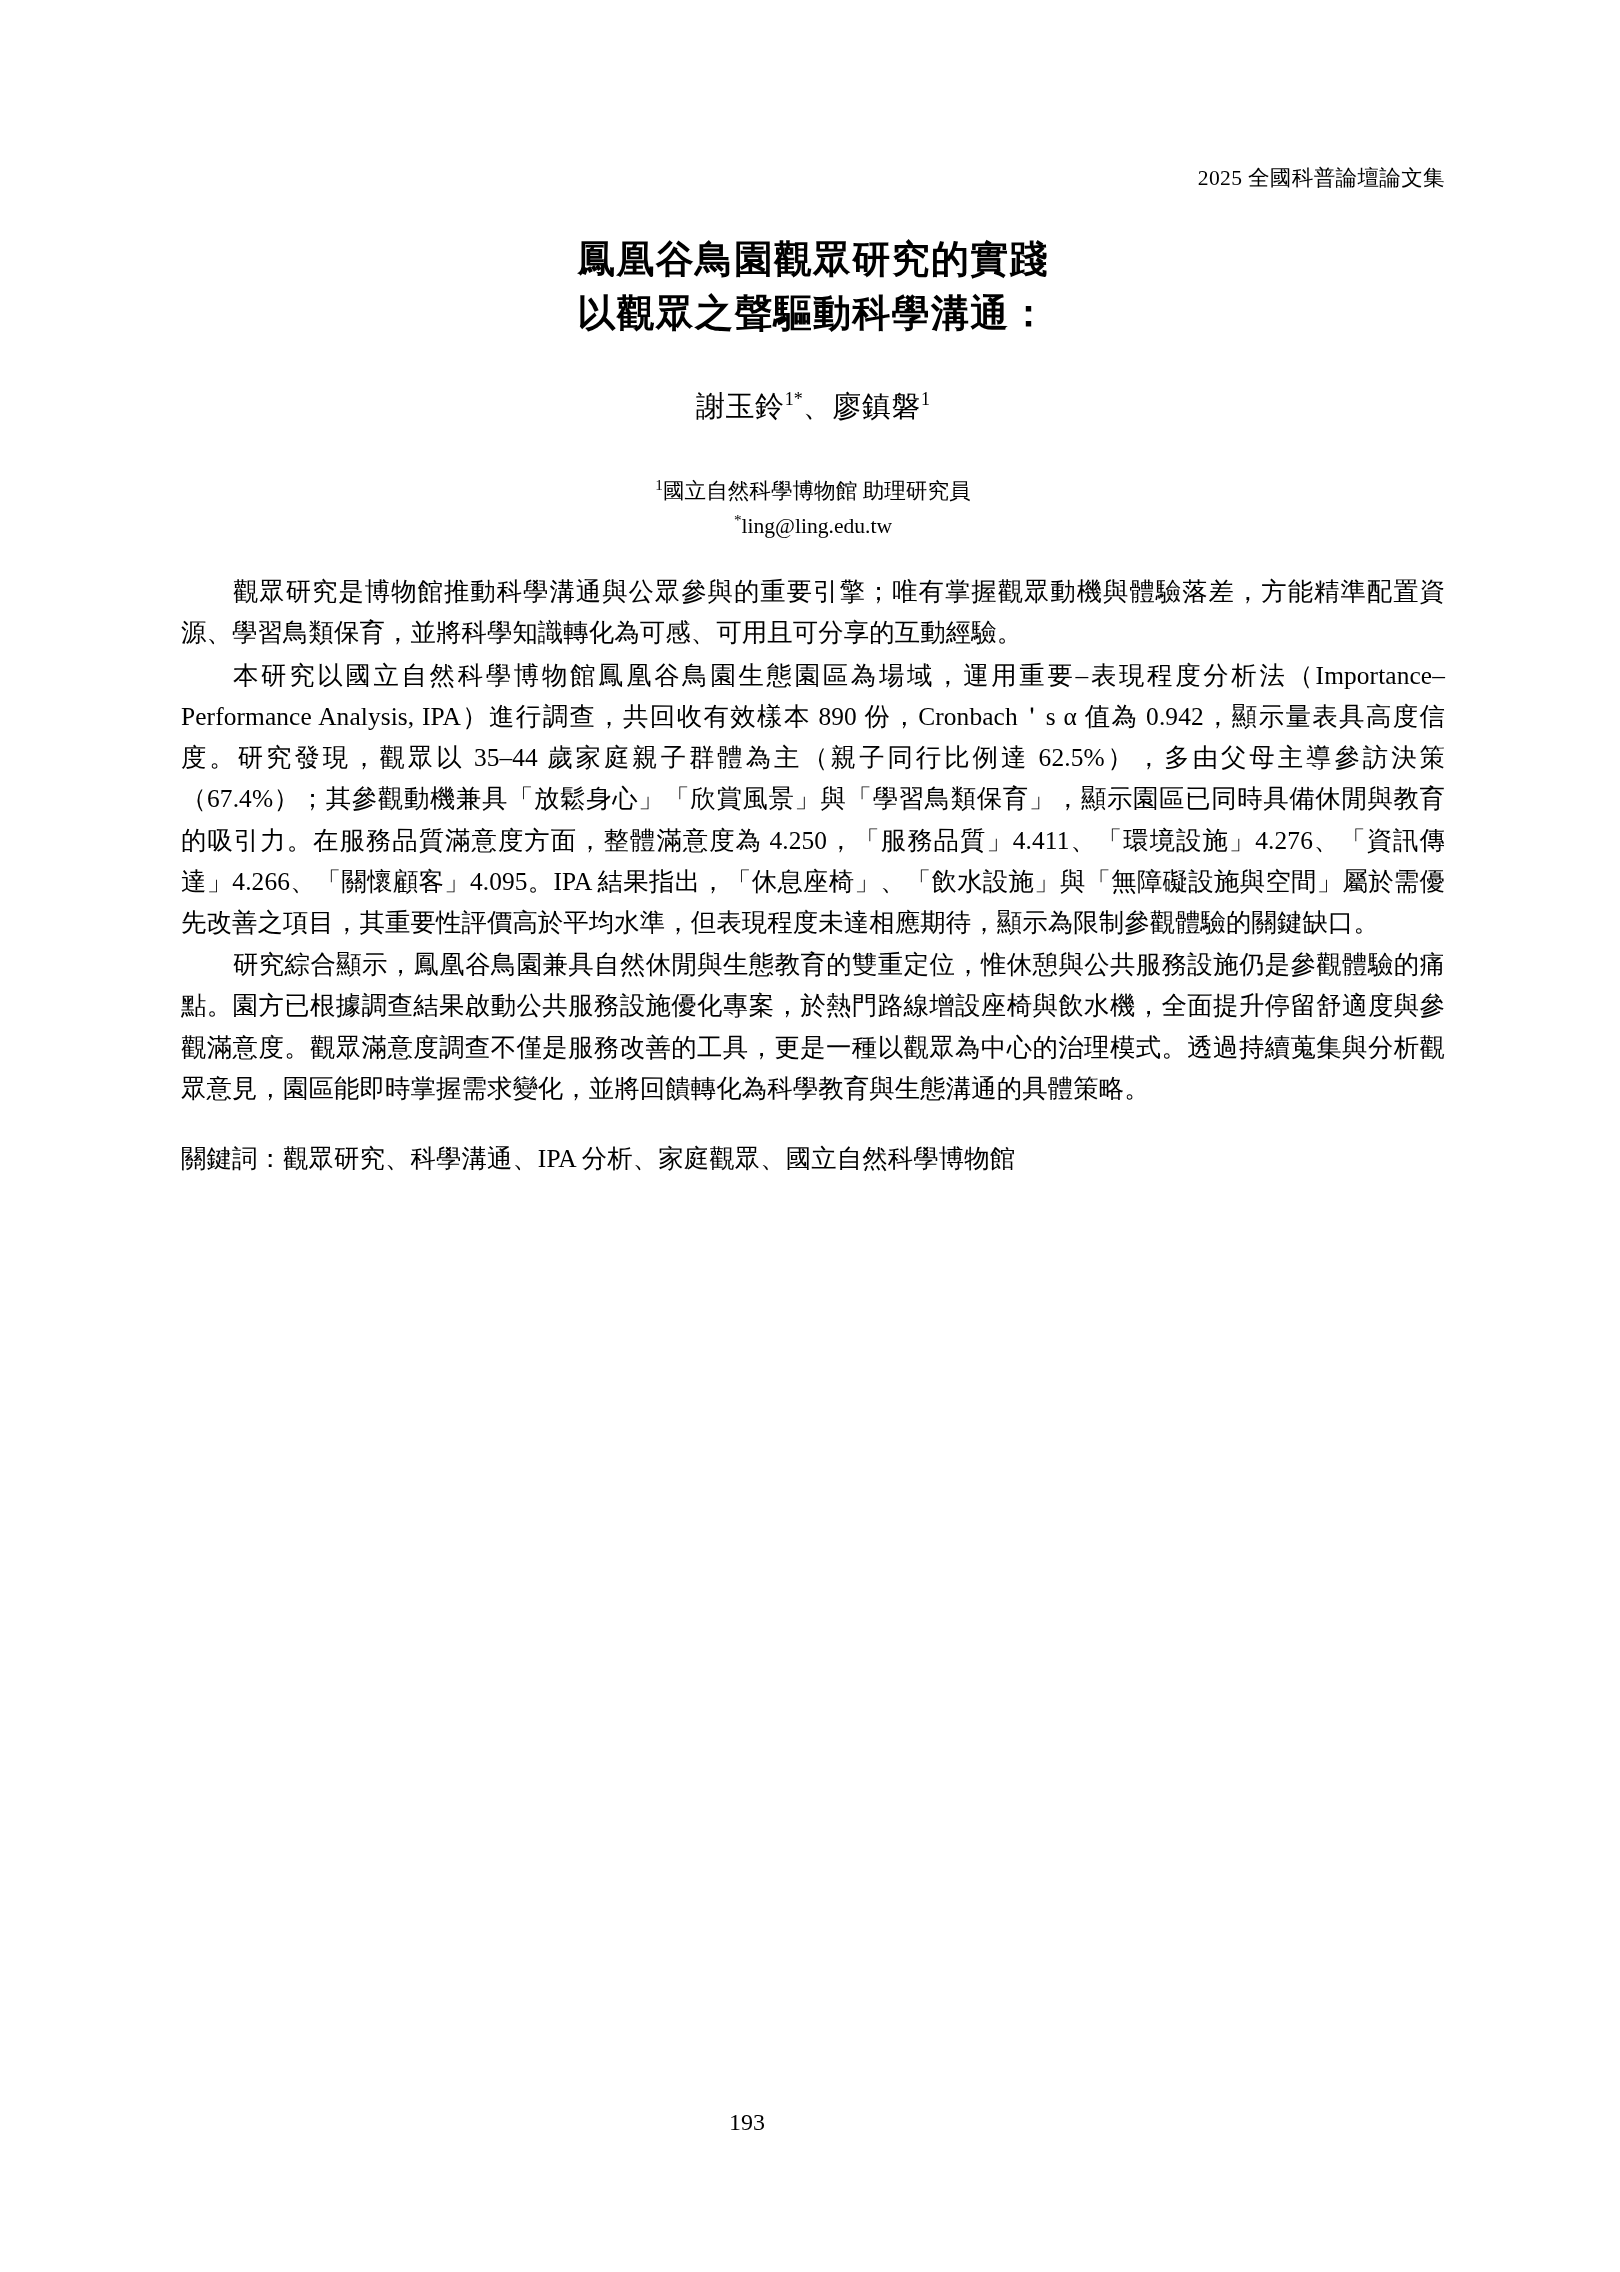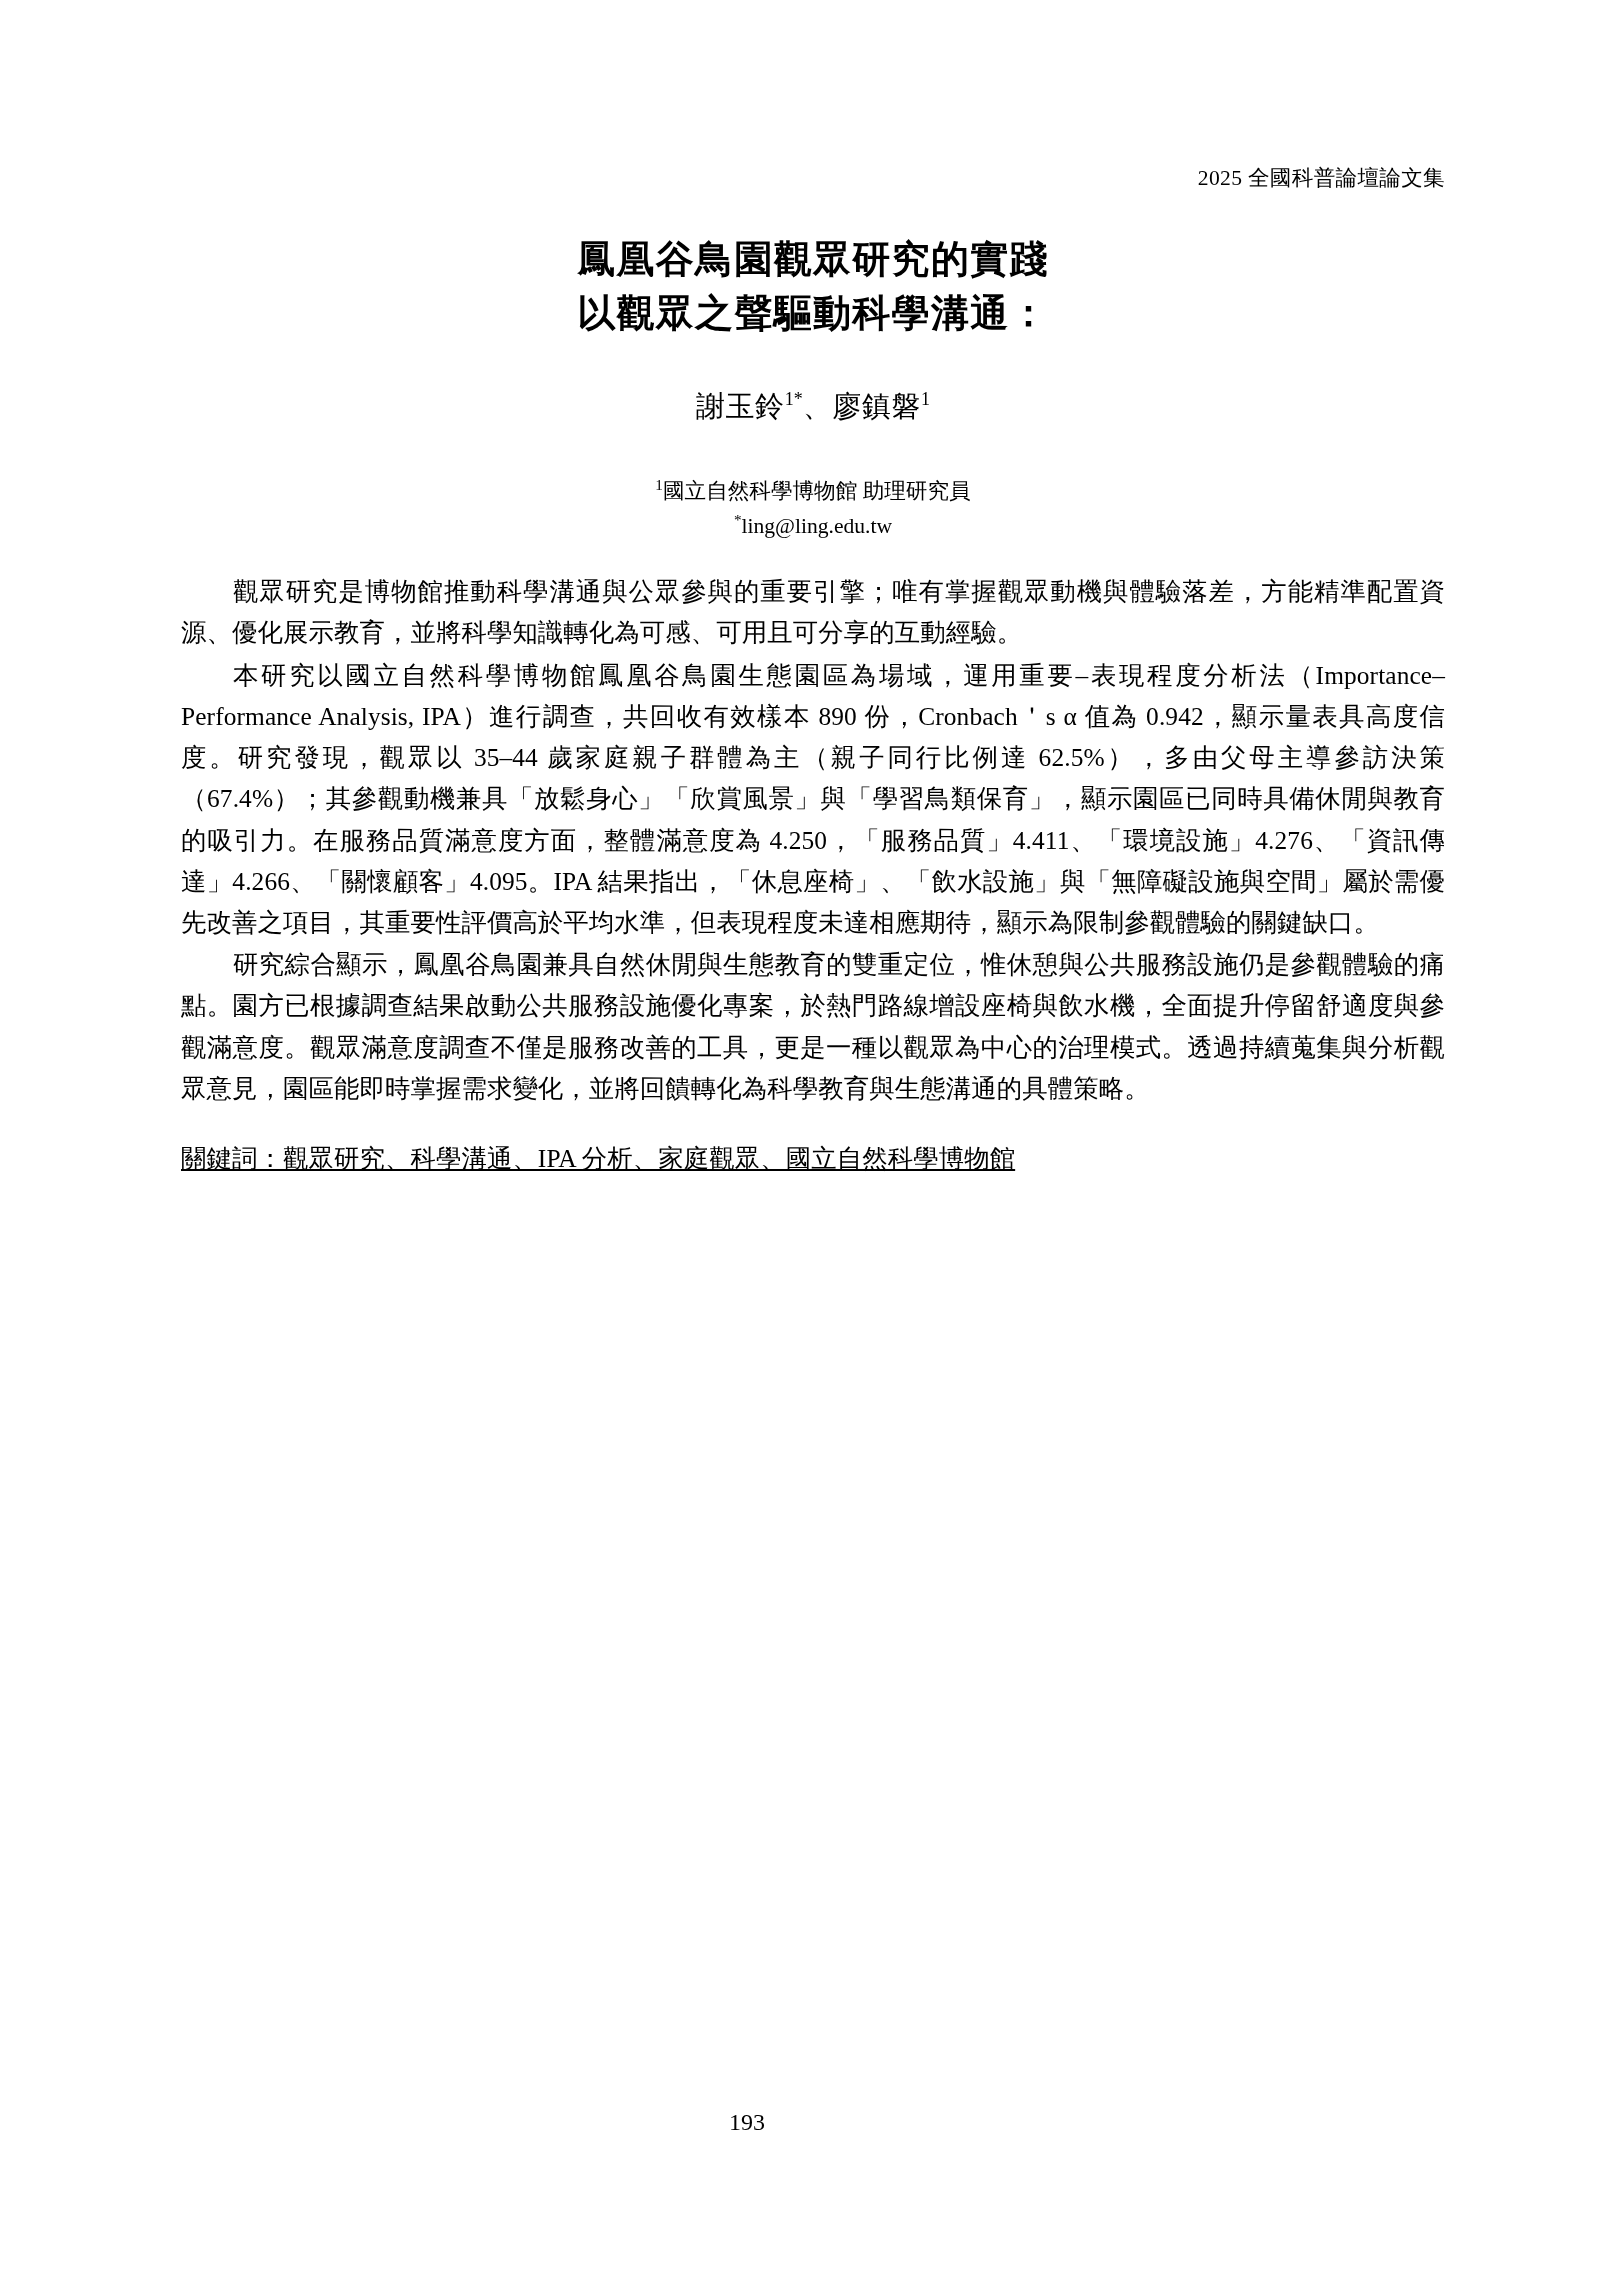--- a/index.html
+++ b/index.html
@@ -103,21 +103,20 @@
     text-indent: 52px;
     margin: 0 0 1.3px 0;
     letter-spacing: 0.1px;
   }
   .keywords {
     margin-top: 29px;
     font-size: 25.4px;
     line-height: 1.62;
     text-align: left;
     text-indent: 0;
-    text-decoration: underline;
   }
 
   
   .page-number {
     position: absolute;
     left: 0;
     right: 0;
     top: 2109px;
     text-align: center;
     font-size: 24px;
@@ -142,21 +141,21 @@
 
     <div class="affiliation">
       <sup>1</sup><span>國立自然科學博物館 助理研究員</span>
     </div>
     <div class="email">
       <sup>*</sup><span>ling@ling.edu.tw</span>
     </div>
 
 
     <div class="abstract-body">
-      <p class="para">觀眾研究是博物館推動科學溝通與公眾參與的重要引擎；唯有掌握觀眾動機與體驗落差，方能精準配置資源、優化展示教育，並將科學知識轉化為可感、可用且可分享的互動經驗。</p>
+      <p class="para">觀眾研究是博物館推動科學溝通與公眾參與的重要引擎；唯有掌握觀眾動機與體驗落差，方能精準配置資源、學習鳥類保育，並將科學知識轉化為可感、可用且可分享的互動經驗。</p>
       <p class="para">本研究以國立自然科學博物館鳳凰谷鳥園生態園區為場域，運用重要–表現程度分析法（Importance–Performance Analysis, IPA）進行調查，共回收有效樣本 890 份，Cronbach＇s α 值為 0.942，顯示量表具高度信度。研究發現，觀眾以 35–44 歲家庭親子群體為主（親子同行比例達 62.5%），多由父母主導參訪決策（67.4%）；其參觀動機兼具「放鬆身心」「欣賞風景」與「學習鳥類保育」，顯示園區已同時具備休閒與教育的吸引力。在服務品質滿意度方面，整體滿意度為 4.250，「服務品質」4.411、「環境設施」4.276、「資訊傳達」4.266、「關懷顧客」4.095。IPA 結果指出，「休息座椅」、「飲水設施」與「無障礙設施與空間」屬於需優先改善之項目，其重要性評價高於平均水準，但表現程度未達相應期待，顯示為限制參觀體驗的關鍵缺口。</p>
       <p class="para">研究綜合顯示，鳳凰谷鳥園兼具自然休閒與生態教育的雙重定位，惟休憩與公共服務設施仍是參觀體驗的痛點。園方已根據調查結果啟動公共服務設施優化專案，於熱門路線增設座椅與飲水機，全面提升停留舒適度與參觀滿意度。觀眾滿意度調查不僅是服務改善的工具，更是一種以觀眾為中心的治理模式。透過持續蒐集與分析觀眾意見，園區能即時掌握需求變化，並將回饋轉化為科學教育與生態溝通的具體策略。</p>
       <p class="para keywords">關鍵詞：觀眾研究、科學溝通、IPA 分析、家庭觀眾、國立自然科學博物館</p>
     </div>
 
   </div>
 
   <div class="page-number">193</div>
 </div>
 

